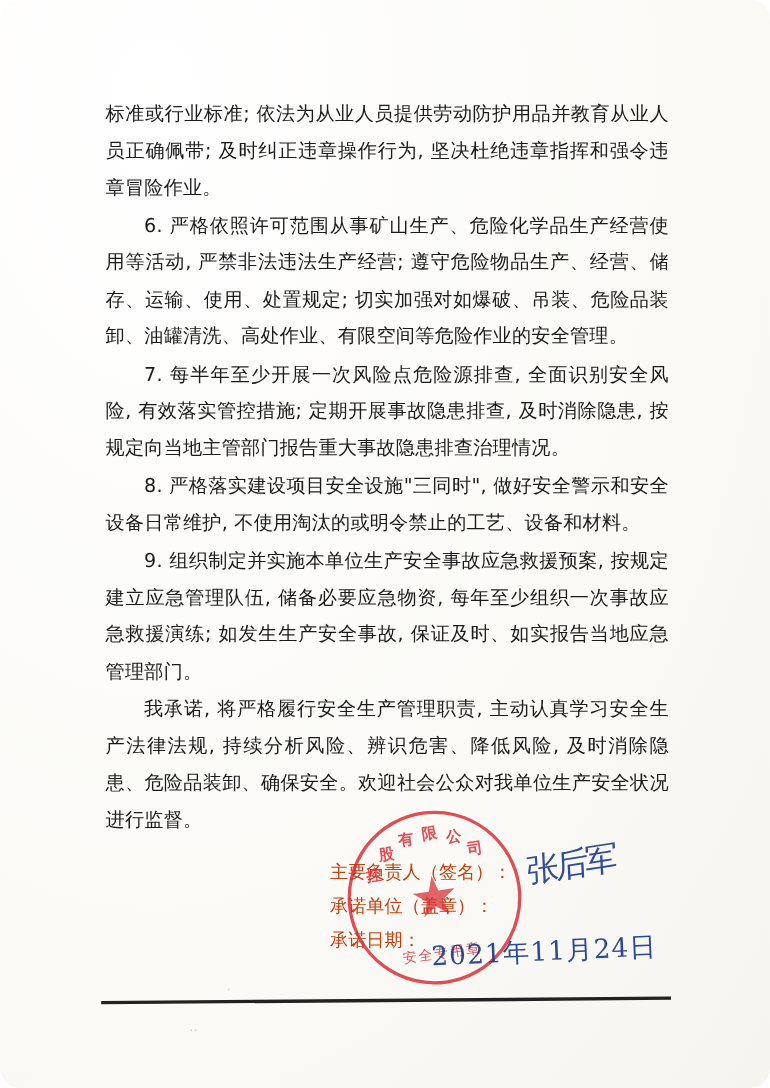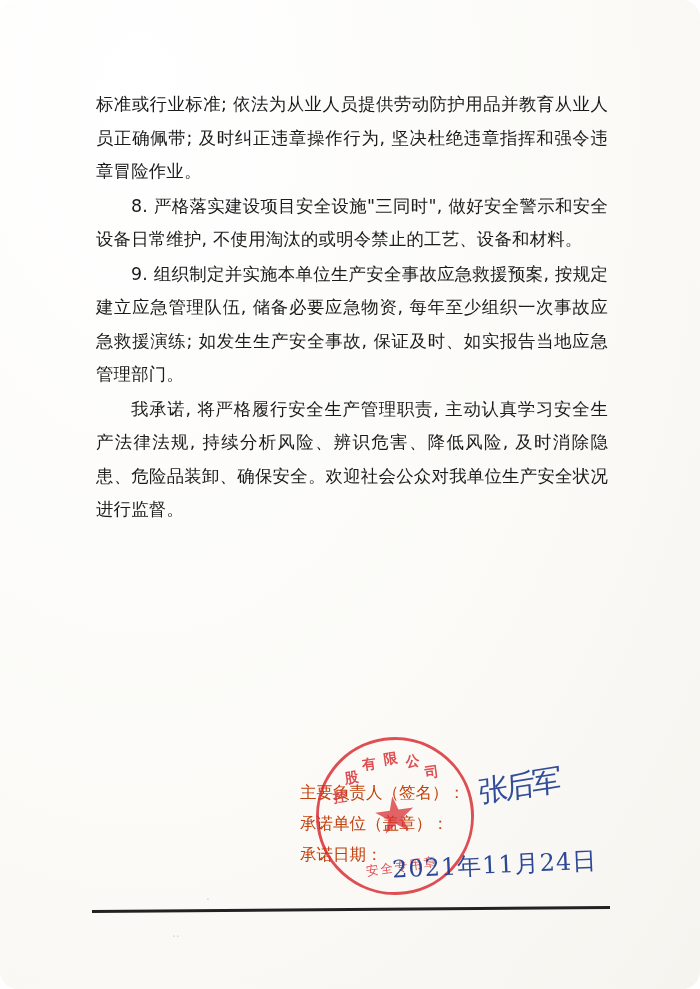--- a/index.html
+++ b/index.html
@@ -160,20 +160,22 @@
   }
 </style>
 </head>
 <body>
 
 <div class="page">
   <div class="paper-tint"></div>
 
   <div class="doc-body">
     <p class="para">标准或行业标准; 依法为从业人员提供劳动防护用品并教育从业人员正确佩带; 及时纠正违章操作行为, 坚决杜绝违章指挥和强令违章冒险作业。</p>
+    <p class="para indent">6. 严格依照许可范围从事矿山生产、危险化学品生产经营使用等活动, 严禁非法违法生产经营; 遵守危险物品生产、经营、储存、运输、使用、处置规定; 切实加强对如爆破、吊装、危险品装卸、油罐清洗、高处作业、有限空间等危险作业的安全管理。</p>
+    <p class="para indent">7. 每半年至少开展一次风险点危险源排查, 全面识别安全风险, 有效落实管控措施; 定期开展事故隐患排查, 及时消除隐患, 按规定向当地主管部门报告重大事故隐患排查治理情况。</p>
     <p class="para indent">8. 严格落实建设项目安全设施"三同时", 做好安全警示和安全设备日常维护, 不使用淘汰的或明令禁止的工艺、设备和材料。</p>
     <p class="para indent">9. 组织制定并实施本单位生产安全事故应急救援预案, 按规定建立应急管理队伍, 储备必要应急物资, 每年至少组织一次事故应急救援演练; 如发生生产安全事故, 保证及时、如实报告当地应急管理部门。</p>
     <p class="para indent">我承诺, 将严格履行安全生产管理职责, 主动认真学习安全生产法律法规, 持续分析风险、辨识危害、降低风险, 及时消除隐患、危险品装卸、确保安全。欢迎社会公众对我单位生产安全状况进行监督。</p>
   </div>
 
   <div class="sig-block">
     <div class="sig-line">主要负责人（签名）：</div>
     <div class="sig-line">承诺单位（盖章）：</div>
     <div class="sig-line">承诺日期：</div>
   </div>

